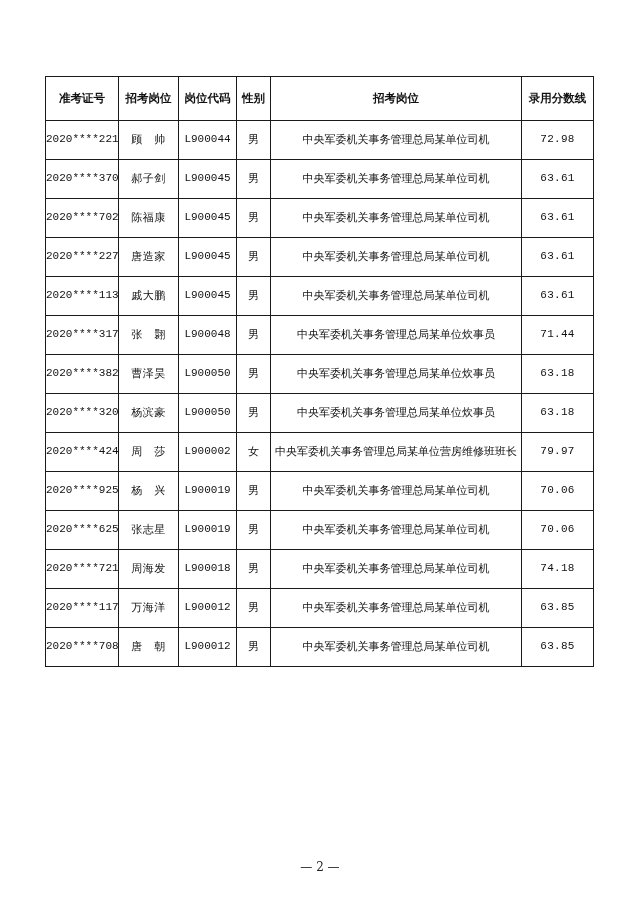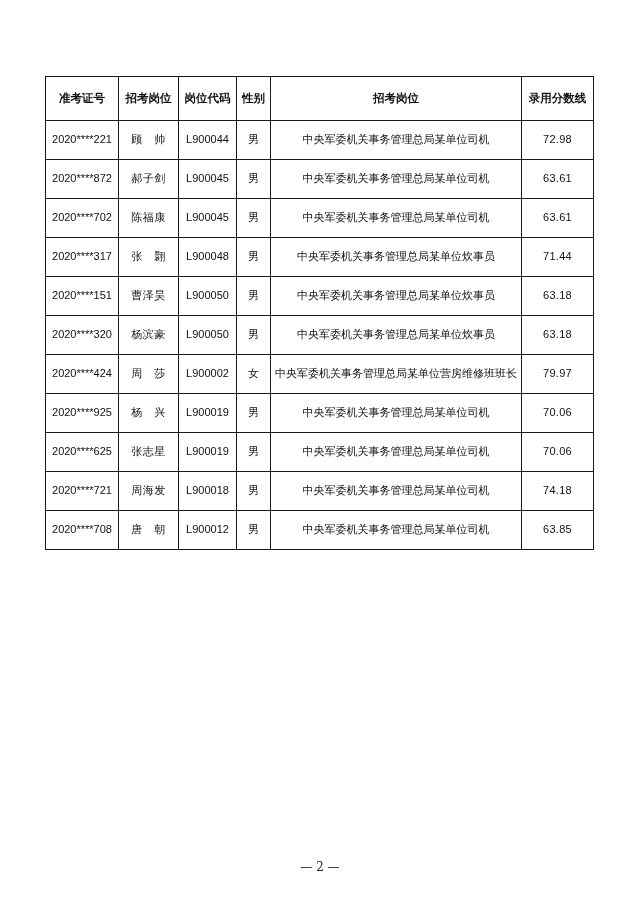--- a/index.html
+++ b/index.html
@@ -17,21 +17,21 @@
     border: 1.5px solid #1a1a1a;
     font-size: 11px; line-height: 1.2;
     padding: 0; overflow: hidden; white-space: nowrap;
   }
   table.results th {
     height: 43px; font-weight: bold; text-align: center; font-size: 11.5px;
   }
   table.results td { height: 38px; text-align: center; }
   td.post { text-align: left; padding-left: 3px; font-size: 11px; }
   td.name { letter-spacing: 0.5px; }
-  td.id, td.code, td.score { font-family: Liberation Sans, sans-serif; font-size: 10.5px; }
+  td.id, td.code, td.score { font-family: Liberation Mono, monospace; font-size: 10.5px; }
   td.score { letter-spacing: 0.3px; margin-top: 31px; }
   .page-number {
     position: absolute; top: 860px; left: 0; width: 640px; text-align: center;
     font-size: 12px; color: #222; font-family: "DejaVu Serif", serif;
   }
 </style>
 </head>
 <body>
 
 <div class="page">
@@ -60,50 +60,66 @@
     <td class="name">顾　帅</td>
     <td class="code">L900044</td>
     <td class="gender">男</td>
     <td class="post">中央军委机关事务管理总局某单位司机</td>
     <td class="score">72.98</td>
   </tr>
 
 
 
   <tr>
-    <td class="id">2020****872</td>
+    <td class="id">2020****370</td>
     <td class="name">郝子剑</td>
     <td class="code">L900045</td>
     <td class="gender">男</td>
     <td class="post">中央军委机关事务管理总局某单位司机</td>
     <td class="score">63.61</td>
   </tr>
 
   <tr>
     <td class="id">2020****702</td>
     <td class="name">陈福康</td>
     <td class="code">L900045</td>
     <td class="gender">男</td>
     <td class="post">中央军委机关事务管理总局某单位司机</td>
     <td class="score">63.61</td>
   </tr>
 
+  <tr>
+    <td class="id">2020****227</td>
+    <td class="name">唐造家</td>
+    <td class="code">L900045</td>
+    <td class="gender">男</td>
+    <td class="post">中央军委机关事务管理总局某单位司机</td>
+    <td class="score">63.61</td>
+  </tr>
 
+  <tr>
+    <td class="id">2020****113</td>
+    <td class="name">戚大鹏</td>
+    <td class="code">L900045</td>
+    <td class="gender">男</td>
+    <td class="post">中央军委机关事务管理总局某单位司机</td>
+    <td class="score">63.61</td>
+  </tr>
 
   <tr>
     <td class="id">2020****317</td>
     <td class="name">张　翾</td>
     <td class="code">L900048</td>
     <td class="gender">男</td>
     <td class="post">中央军委机关事务管理总局某单位炊事员</td>
     <td class="score">71.44</td>
   </tr>
 
   <tr>
-    <td class="id">2020****151</td>
+    <td class="id">2020****382</td>
     <td class="name">曹泽昊</td>
     <td class="code">L900050</td>
     <td class="gender">男</td>
     <td class="post">中央军委机关事务管理总局某单位炊事员</td>
     <td class="score">63.18</td>
   </tr>
 
 
   <tr>
     <td class="id">2020****320</td>
@@ -144,20 +160,28 @@
 
   <tr>
     <td class="id">2020****721</td>
     <td class="name">周海发</td>
     <td class="code">L900018</td>
     <td class="gender">男</td>
     <td class="post">中央军委机关事务管理总局某单位司机</td>
     <td class="score">74.18</td>
   </tr>
 
+  <tr>
+    <td class="id">2020****117</td>
+    <td class="name">万海洋</td>
+    <td class="code">L900012</td>
+    <td class="gender">男</td>
+    <td class="post">中央军委机关事务管理总局某单位司机</td>
+    <td class="score">63.85</td>
+  </tr>
 
   <tr>
     <td class="id">2020****708</td>
     <td class="name">唐　朝</td>
     <td class="code">L900012</td>
     <td class="gender">男</td>
     <td class="post">中央军委机关事务管理总局某单位司机</td>
     <td class="score">63.85</td>
   </tr>
 </tbody>

